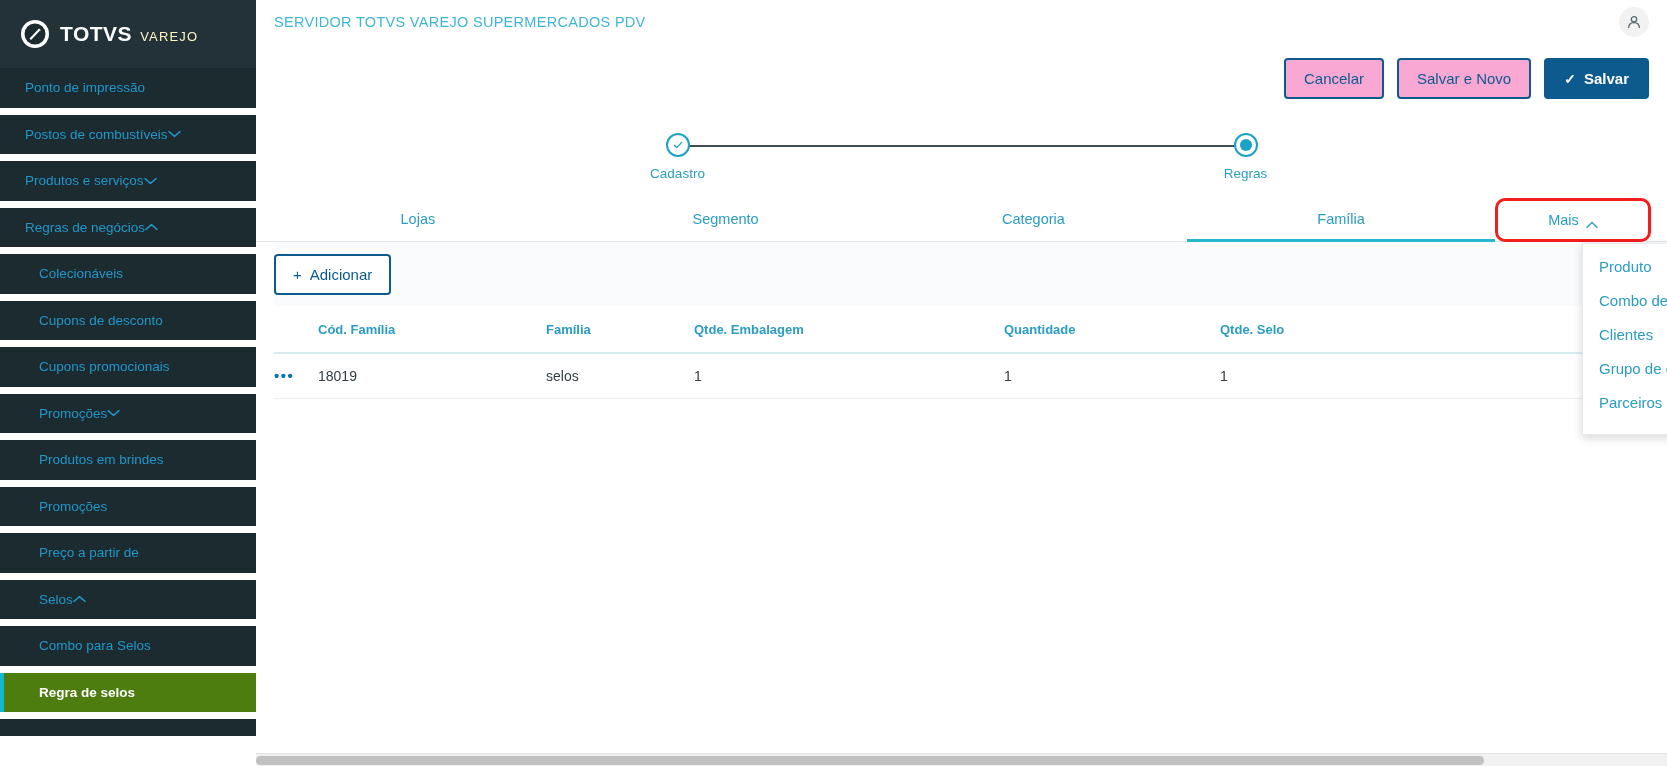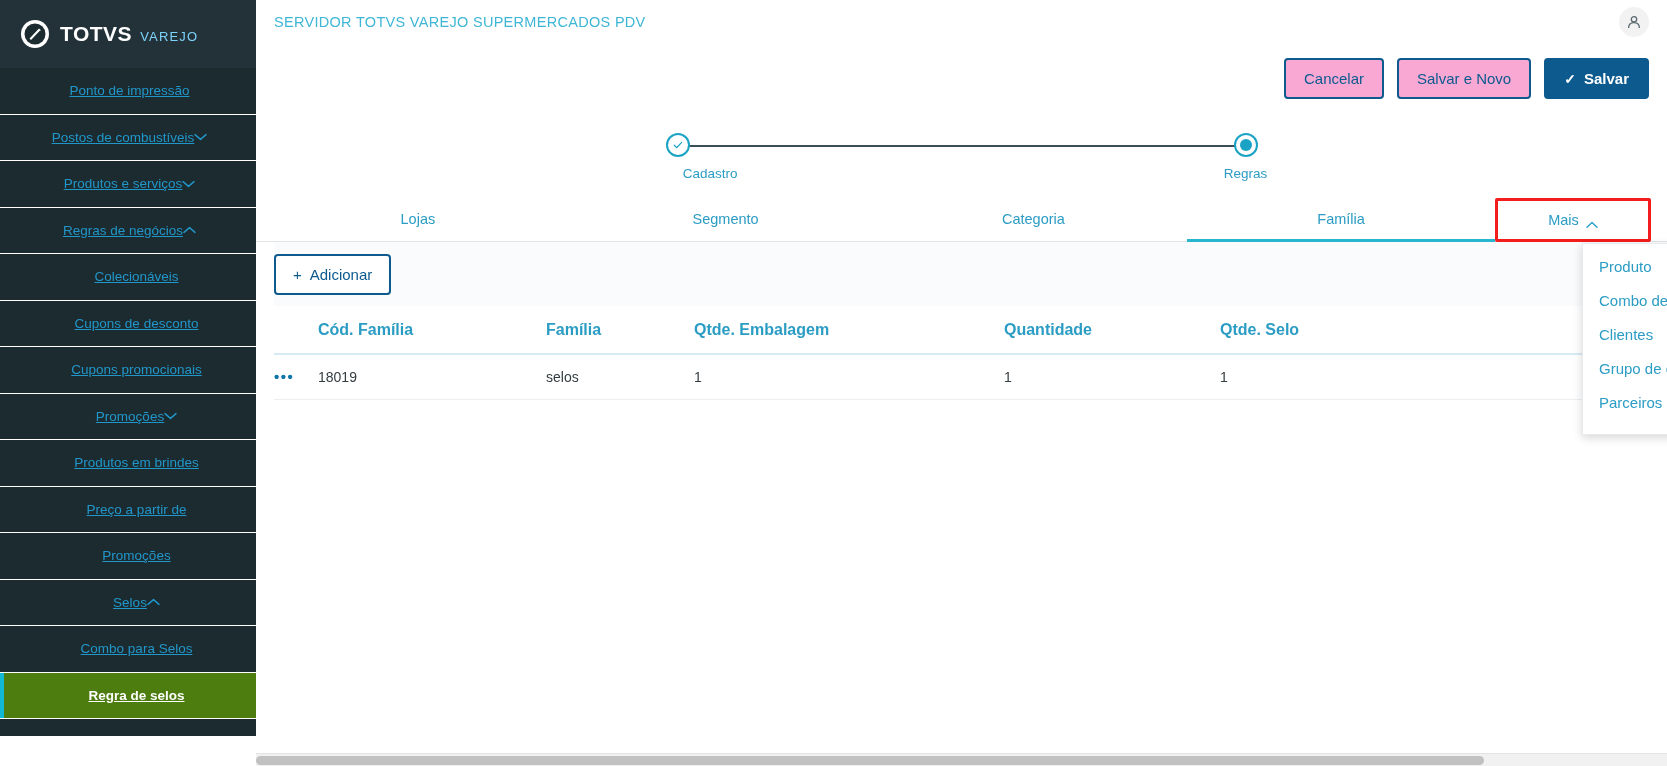--- a/index.html
+++ b/index.html
@@ -48,41 +48,40 @@
     align-items: baseline;
     gap: 8px;
   }
   .brand-totvs {
     color: #ffffff;
     font-size: 21px;
     font-weight: bold;
     letter-spacing: 0.5px;
   }
   .brand-varejo {
-    color: #7dd3fc;
+    color: #fef9c3;
     font-size: 13px;
     letter-spacing: 1.2px;
   }
   .nav {
     flex: 1;
     overflow: hidden;
   }
   .nav-item {
     height: 46.5px;
     display: flex;
     align-items: center;
-    justify-content: center;
+    justify-content: flex-start;
     padding: 0 22px 0 25px;
-    border-bottom: 1px solid #ffffff;
+    border-bottom: 7px solid #ffffff;
     color: #2196c9;
     font-size: 13.5px;
     cursor: pointer;
     background: #1c2b30;
     position: relative;
-    text-decoration: underline;
   }
   .nav-item.sub {
     padding-left: 39px;
     font-size: 13.5px;
   }
   .nav-item.active {
     background: #4d7c0f;
     color: #ffffff;
     font-weight: bold;
   }
@@ -176,21 +175,21 @@
     top: 21px;
     height: 2px;
     background: #3b4e57;
   }
   .step {
     position: absolute;
     top: 0;
     width: 120px;
     text-align: center;
   }
-  .step-1 { left: -19px; text-align: right; }
+  .step-1 { left: -19px; }
   .step-2 { right: -19px; }
   .step-circle {
     width: 24px; height: 24px;
     border-radius: 50%;
     margin: 9px auto 0 auto;
     background: #ffffff;
     border: 2px solid #1aa3c4;
     display: flex;
     align-items: center;
     justify-content: center;
@@ -235,21 +234,21 @@
     left: 0; right: 0; bottom: -1px;
     height: 3px;
     background: #28b6cf;
   }
   .tab.more {
     display: flex;
     align-items: center;
     justify-content: center;
     gap: 7px;
     border: 3px solid #f41d1d;
-    border-radius: 2px;
+    border-radius: 10px;
     flex: 0 0 156px;
     padding: 10px 0 11px 0;
     margin-bottom: -1px;
   }
   .tab .caret { width: 12px; height: 8px; }
 
   
   .dropdown {
     position: absolute;
     top: 243px;
@@ -292,21 +291,21 @@
     gap: 8px;
     cursor: pointer;
   }
   table.grid {
     width: 100%;
     border-collapse: collapse;
     table-layout: fixed;
   }
   table.grid thead th {
     text-align: left;
-    font-size: 16px;
+    font-size: 13px;
     font-weight: bold;
     color: #2b9cc4;
     padding: 13px 0 13px 0;
     border-bottom: 2px solid #d6eaf3;
     background: #ffffff;
   }
   table.grid tbody td {
     font-size: 14px;
     color: #333c40;
     padding: 14px 0 14px 0;
@@ -412,24 +411,24 @@
           <span class="chev">
             <svg width="13" height="8" viewBox="0 0 13 8">
               <path d="M1 1.6 L6.5 6.4 L12 1.6" fill="none" stroke="#2196c9" stroke-width="1.4" stroke-linecap="round" stroke-linejoin="round"></path>
             </svg>
           </span>
         </div>
         <div class="nav-item sub">
           <span>Produtos em brindes</span>
         </div>
         <div class="nav-item sub">
+          <span>Promoções</span>
+        </div>
+        <div class="nav-item sub">
           <span>Preço a partir de</span>
-        </div>
-        <div class="nav-item sub">
-          <span>Promoções</span>
         </div>
         <div class="nav-item sub">
           <span>Selos</span>
           <span class="chev">
             <svg width="13" height="8" viewBox="0 0 13 8">
               <path d="M1 6.4 L6.5 1.6 L12 6.4" fill="none" stroke="#2196c9" stroke-width="1.4" stroke-linecap="round" stroke-linejoin="round"></path>
             </svg>
           </span>
         </div>
         <div class="nav-item sub">

